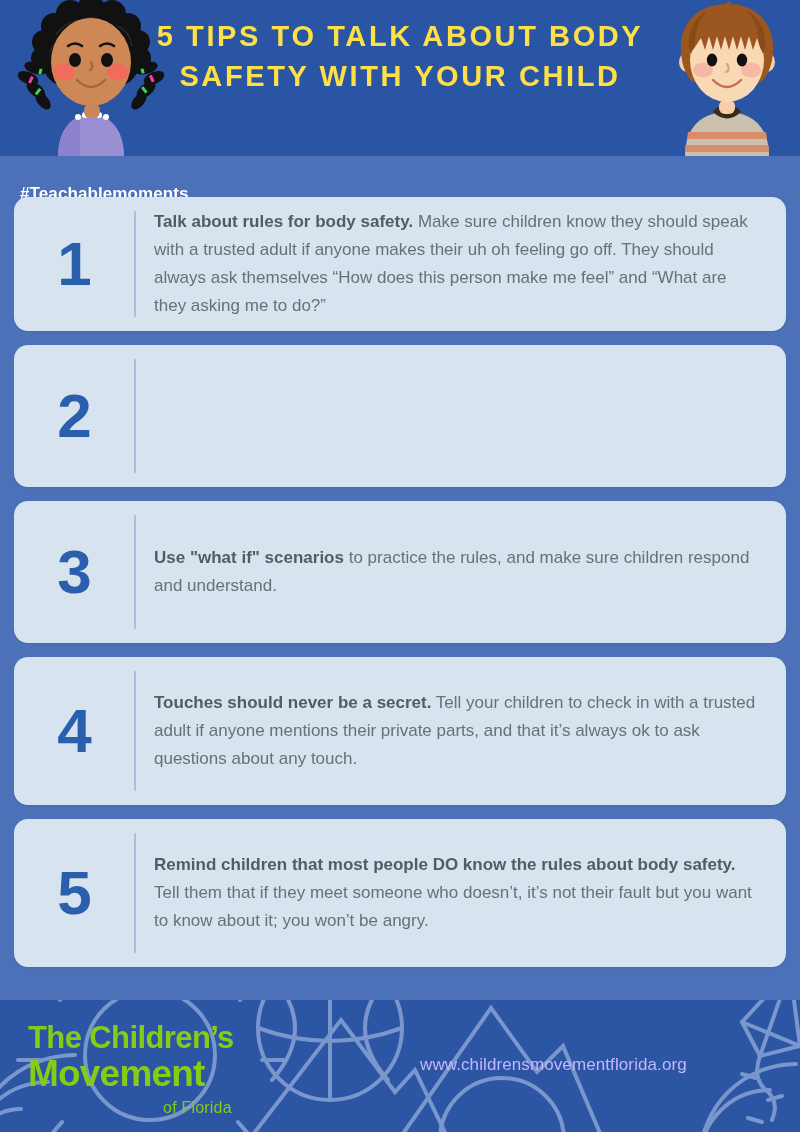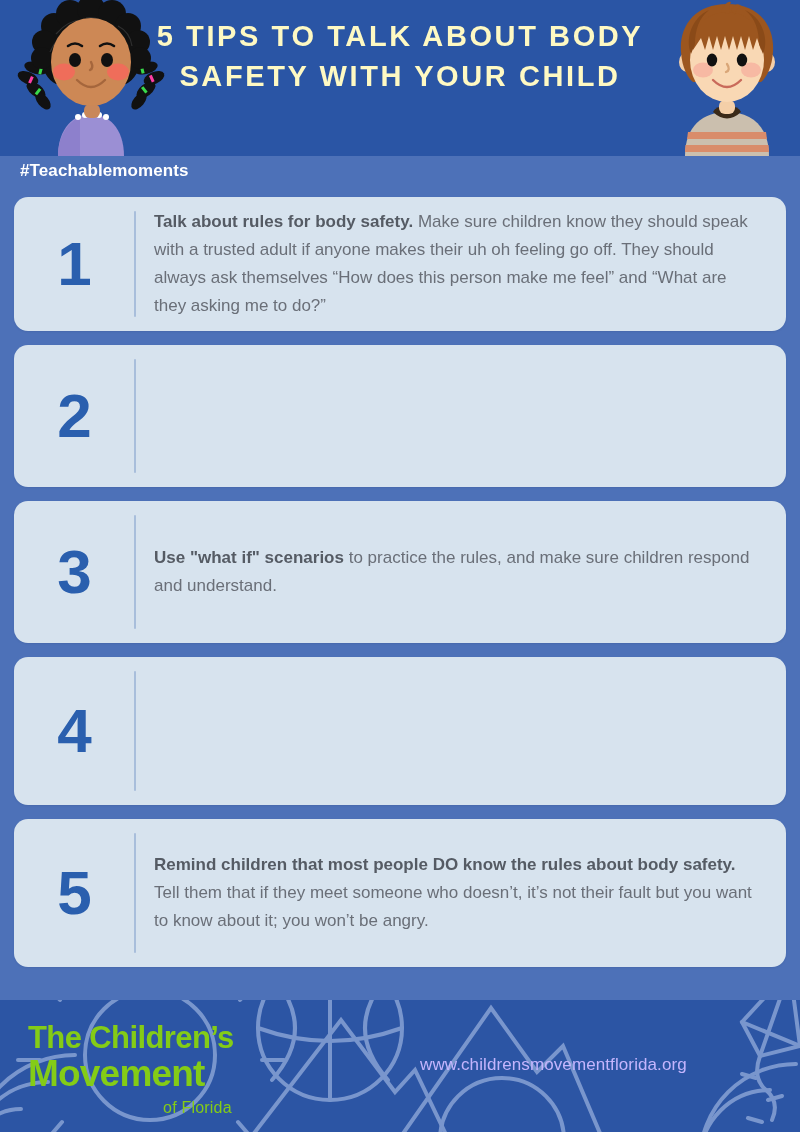--- a/index.html
+++ b/index.html
@@ -11,32 +11,32 @@
   }
   .page { position:relative; width:800px; height:1132px; overflow:hidden; background:#4d71b8; }
 
   
   .header {
     position:absolute; left:0; top:0; width:800px; height:156px;
     background:#2a55a5; overflow:hidden;
   }
   .header-title {
     position:absolute; left:150px; top:16px; width:500px;
-    text-align:center; color:#fef9c3;
+    text-align:center; color:#fde047;
     font-size:29px; font-weight:bold; line-height:40px;
     letter-spacing:2.6px; text-transform:uppercase;
   }
 
   
   .kid { position:absolute; }
   .kid svg { display:block; }
 
   
   .hashtag {
-    position:absolute; left:20px; top:161px;
+    position:absolute; left:20px; top:184px;
     color:#ffffff; font-size:17px; font-weight:bold;
     letter-spacing:0.1px;
   }
 
   
   .cards { position:absolute; left:0; top:197px; width:800px; }
   .card {
     position:relative; margin:0 14px 14px 14px;
     background:#d7e3ee; border-radius:14px;
     display:flex; align-items:center;
@@ -222,20 +222,21 @@
 
     <div class="card c3">
       <div class="card-num">3</div>
       <div class="card-rule"></div>
       <div class="card-body"><b>Use "what if" scenarios</b><span> to practice the rules, and make sure children respond and understand.</span></div>
     </div>
 
     <div class="card c4">
       <div class="card-num">4</div>
       <div class="card-rule"></div>
+      <div class="card-body"><b>Touches should never be a secret.</b><span> Tell your children to check in with a trusted adult if anyone mentions their private parts, and that it’s always ok to ask questions about any touch.</span></div>
     </div>
 
     <div class="card c5">
       <div class="card-num">5</div>
       <div class="card-rule"></div>
       <div class="card-body"><b>Remind children that most people DO know the rules about body safety.</b><span> Tell them that if they meet someone who doesn’t, it’s not their fault but you want to know about it; you won’t be angry.</span></div>
     </div>
 
   </div>
 

